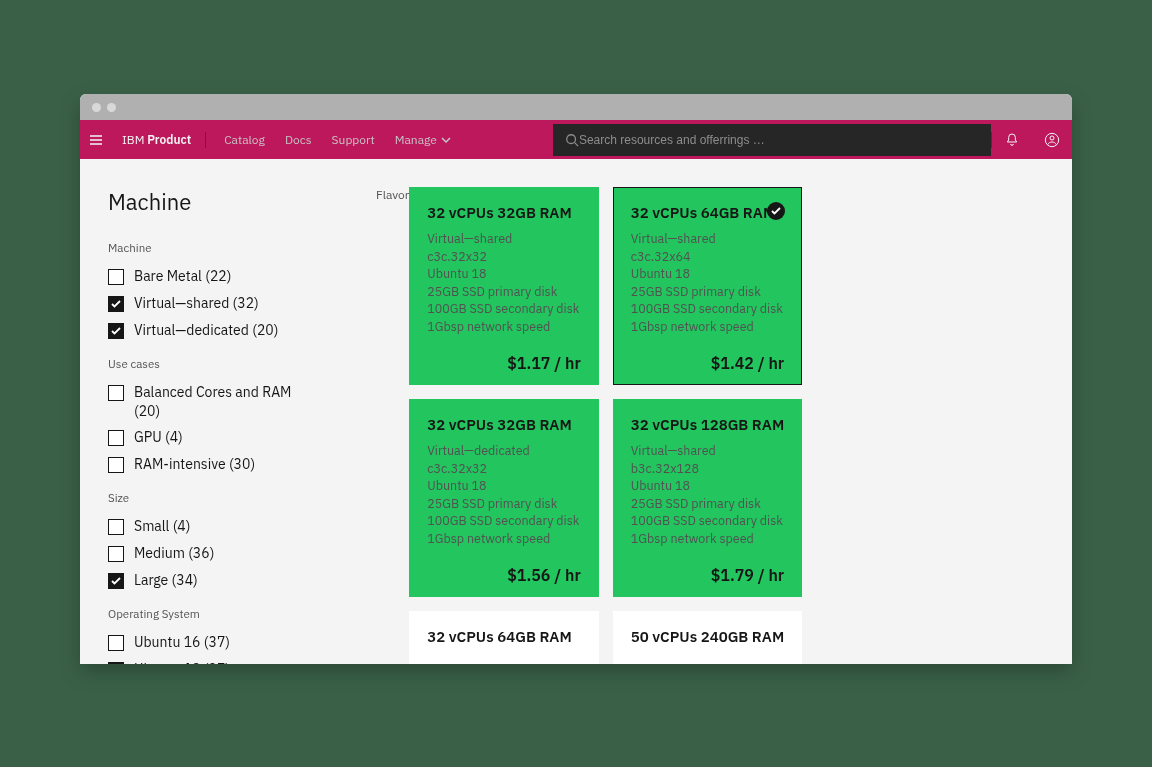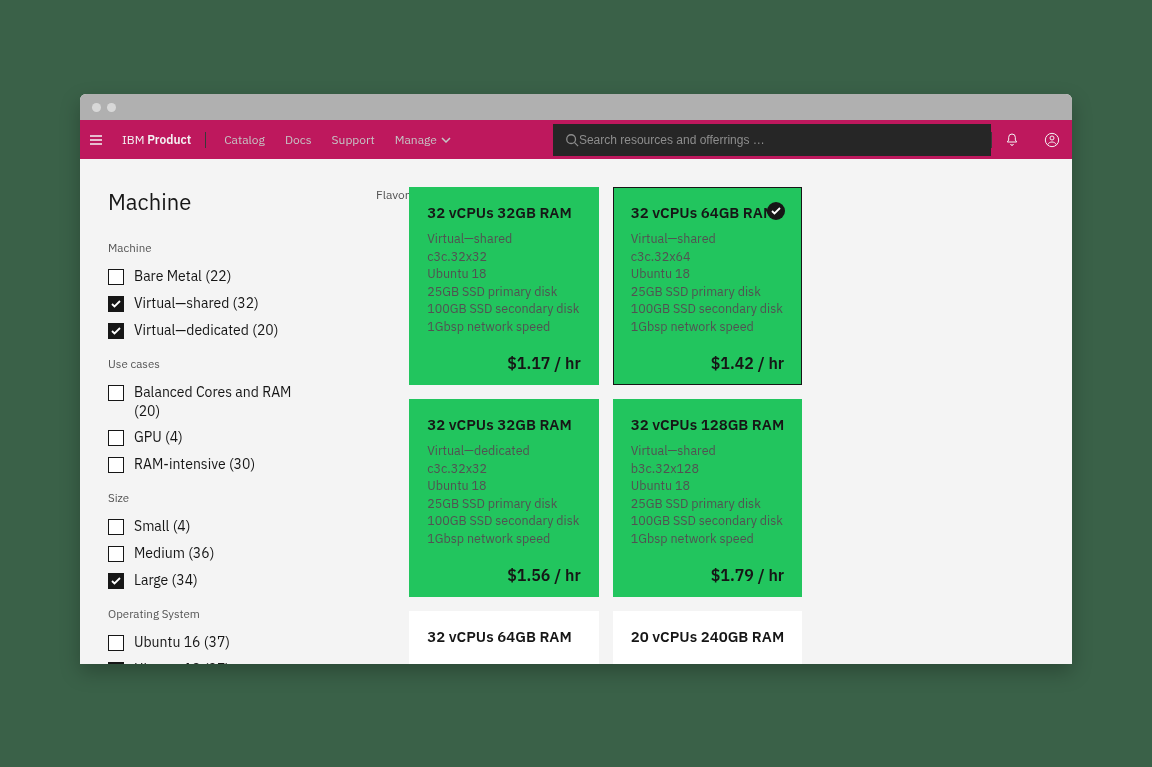--- a/index.html
+++ b/index.html
@@ -379,19 +379,19 @@
               <div>25GB SSD primary disk</div>
               <div>100GB SSD secondary disk</div>
               <div>1Gbsp network speed</div>
             </div>
             <div class="card-price">$1.79 / hr</div>
           </div>
           <div class="small-card">
             <div class="card-title">32 vCPUs 64GB RAM</div>
           </div>
           <div class="small-card">
-            <div class="card-title">20 vCPUs 240GB RAM</div>
+            <div class="card-title">50 vCPUs 240GB RAM</div>
           </div>
         </div>
     </main>
   </div>
 
 </div>
 
 </body></html>

